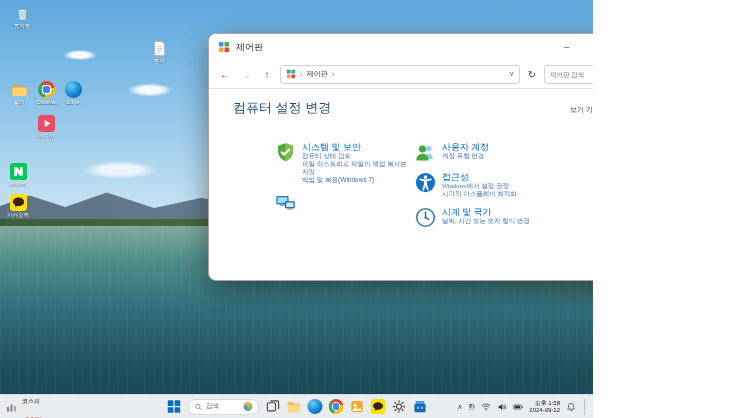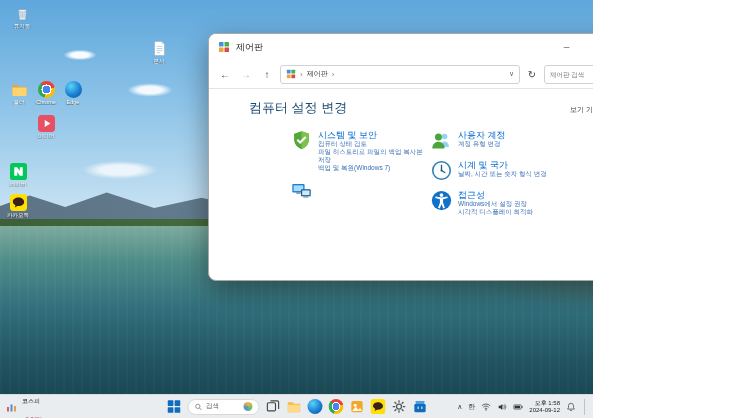--- a/index.html
+++ b/index.html
@@ -73,31 +73,31 @@
   .addr .spacer { flex:1; }
   .addr .dd { color:#666; font-size:7px; }
   .refresh-btn { font-size:10px; color:#444; width:14px; text-align:center; }
   .searchbox { width:92px; height:19px; border:1px solid #d2d2d2; border-radius:3px;
     display:flex; align-items:center; gap:3px; padding:0 5px; background:#fff; }
   .searchbox input { border:0; outline:0; width:100%; font-size:6.5px; color:#444;
     font-family:inherit; background:transparent; }
   .searchbox .mag { width:9px; height:9px; flex:none; }
   .searchbox .mag svg { width:100%; height:100%; display:block; }
 
-  .cp-content { padding:10px 16px 0 40px; }
+  .cp-content { padding:10px 16px 0 24px; }
   .cp-head-row { display:flex; align-items:baseline; }
   .cp-header { font-size:13px; color:#1b4a73; font-weight:400; }
   .view-by { margin-left:auto; font-size:7px; color:#333; display:flex; align-items:center; gap:3px; }
   .view-by .val { color:#0066cc; }
   .caret { width:0; height:0; border-left:3px solid transparent; border-right:3px solid transparent;
     border-top:3px solid #555; display:inline-block; }
 
-  .cp-columns { display:flex; margin-top:13px; padding-left:42px; }
+  .cp-columns { display:flex; margin-top:25px; padding-left:42px; }
   .col-left { width:140px; flex:none; }
-  .col-right { flex:1; }
+  .col-right { flex:1;font-family:Liberation Serif, serif; }
   .cat { display:flex; margin-bottom:9px; }
   .cat-icon { width:21px; height:21px; margin-right:6px; flex:none; }
   .cat-icon svg { width:100%; height:100%; display:block; }
   .cat-body { min-width:0; }
   .cat-title { font-size:9px; line-height:10px; color:#0066cc; text-decoration:none; display:block; }
   .cat-links { margin-top:2px; }
   .cat-link { display:block; font-size:6.5px; line-height:8px; color:#3b6fb6; text-decoration:none; }
 
   
   #taskbar { position:absolute; left:0; right:0; bottom:0; height:24px;
@@ -300,37 +300,37 @@
                   <path d="M10.5 19.5c0-4 2.3-6.5 5-6.5s5 2.5 5 6.5z" fill="#8fd4f0"></path>
                   <circle cx="8.5" cy="8" r="4" fill="#4aa53c"></circle>
                   <path d="M1.5 21c0-4.8 3.2-7.5 7-7.5s7 2.7 7 7.5z" fill="#4aa53c"></path>
                 </svg>
               </span>
               <span class="cat-body"><a href="#" class="cat-title">사용자 계정</a><span class="cat-links"><a href="#" class="cat-link">계정 유형 변경</a></span></span>
             </div>
             <div class="cat">
               <span class="cat-icon">
                 <svg viewBox="0 0 24 24">
+                  <circle cx="12" cy="12" r="11" fill="#1271c8"></circle>
+                  <circle cx="12" cy="5.8" r="2.1" fill="#fff"></circle>
+                  <path d="M4.8 9.2l5.4 1.3v4.2l-2.1 5.6 1.9.7 2-4.9 2 4.9 1.9-.7-2.1-5.6v-4.2l5.4-1.3-.4-1.8-6.8 1.3-6.8-1.3z" fill="#fff"></path>
+                </svg>
+              </span>
+              <span class="cat-body"><a href="#" class="cat-title">접근성</a><span class="cat-links"><a href="#" class="cat-link">Windows에서 설정 권장</a><a href="#" class="cat-link">시각적 디스플레이 최적화</a></span></span>
+            </div>
+            <div class="cat">
+              <span class="cat-icon">
+                <svg viewBox="0 0 24 24">
                   <circle cx="12" cy="12" r="10" fill="#fbfeff" stroke="#2f7fb0" stroke-width="1.8"></circle>
                   <path d="M12 5.5V12l4.3 2.6" stroke="#245a7a" stroke-width="1.5" fill="none"></path>
                   <circle cx="12" cy="12" r="1.1" fill="#245a7a"></circle>
                 </svg>
               </span>
               <span class="cat-body"><a href="#" class="cat-title">시계 및 국가</a><span class="cat-links"><a href="#" class="cat-link">날짜, 시간 또는 숫자 형식 변경</a></span></span>
             </div>
-            <div class="cat">
-              <span class="cat-icon">
-                <svg viewBox="0 0 24 24">
-                  <circle cx="12" cy="12" r="11" fill="#1271c8"></circle>
-                  <circle cx="12" cy="5.8" r="2.1" fill="#fff"></circle>
-                  <path d="M4.8 9.2l5.4 1.3v4.2l-2.1 5.6 1.9.7 2-4.9 2 4.9 1.9-.7-2.1-5.6v-4.2l5.4-1.3-.4-1.8-6.8 1.3-6.8-1.3z" fill="#fff"></path>
-                </svg>
-              </span>
-              <span class="cat-body"><a href="#" class="cat-title">접근성</a><span class="cat-links"><a href="#" class="cat-link">Windows에서 설정 권장</a><a href="#" class="cat-link">시각적 디스플레이 최적화</a></span></span>
-            </div>
           </div>
       </div>
     </div>
   </div>
 
   <div id="taskbar">
     <div class="tb-widget">
       <span class="wic">
         <svg viewBox="0 0 24 24">
             <rect x="2" y="12" width="4" height="9" fill="#e05c5c"></rect>

